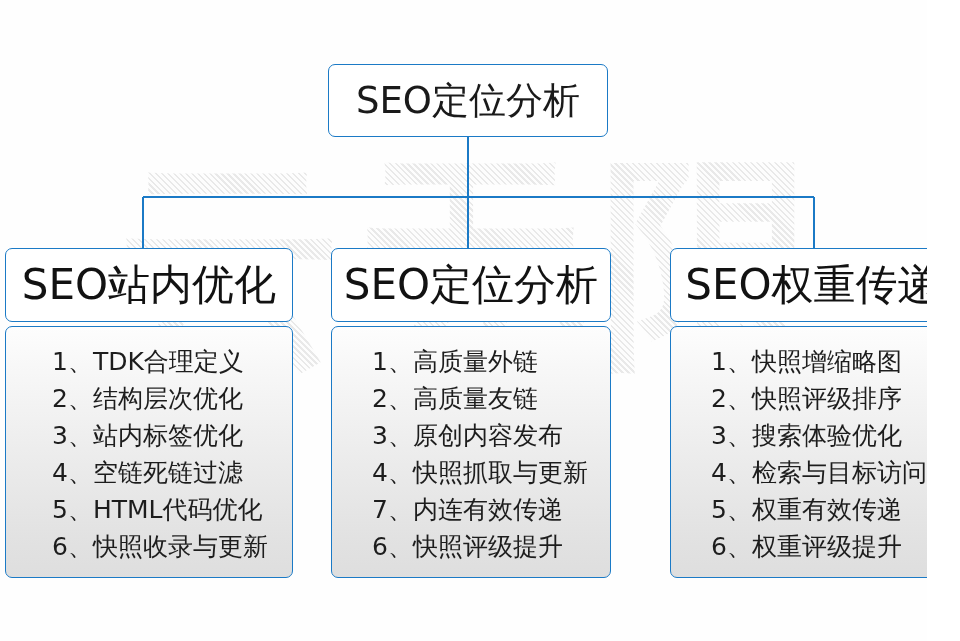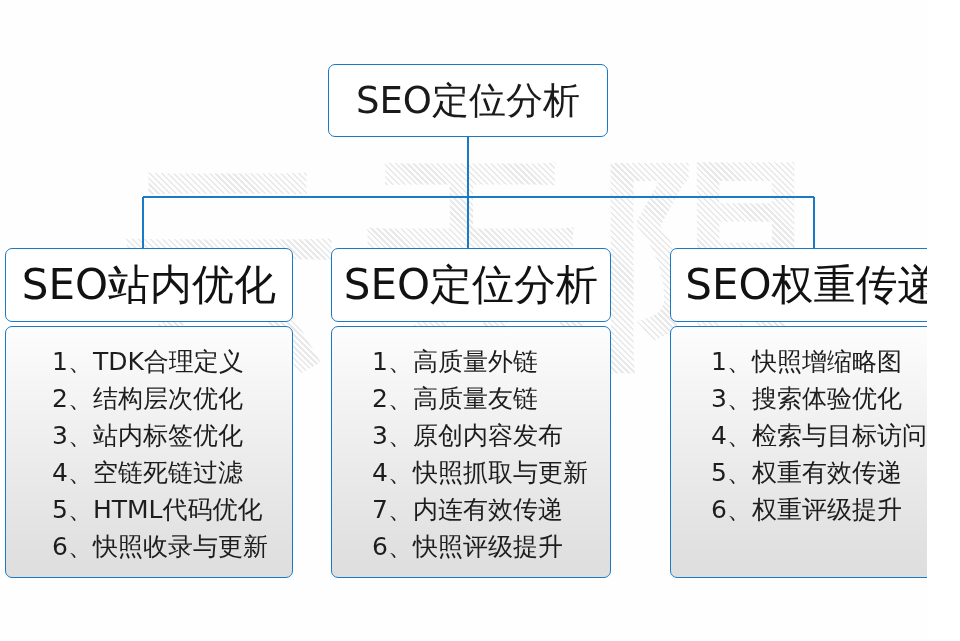--- a/index.html
+++ b/index.html
@@ -210,20 +210,21 @@
       <div class="item">6、快照评级提升</div>
     </div>
   </div>
 
   <div class="col" id="col-weight">
     <div class="col-head">
       <span class="title">SEO权重传递</span>
     </div>
     <div class="col-body">
       <div class="item">1、快照增缩略图</div>
+      <div class="item">2、快照评级排序</div>
       <div class="item">3、搜索体验优化</div>
       <div class="item">4、检索与目标访问</div>
       <div class="item">5、权重有效传递</div>
       <div class="item">6、权重评级提升</div>
     </div>
   </div>
 
 </div>
 
 </body></html>

